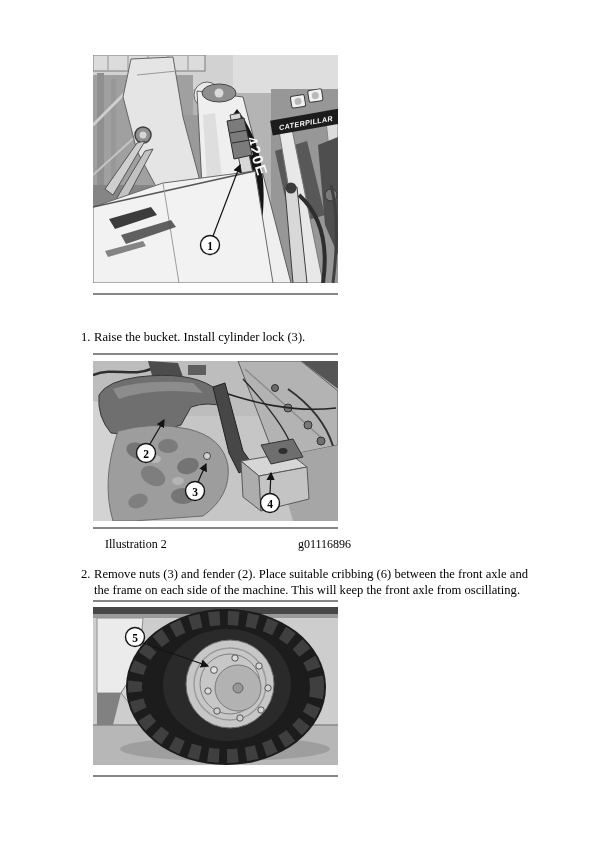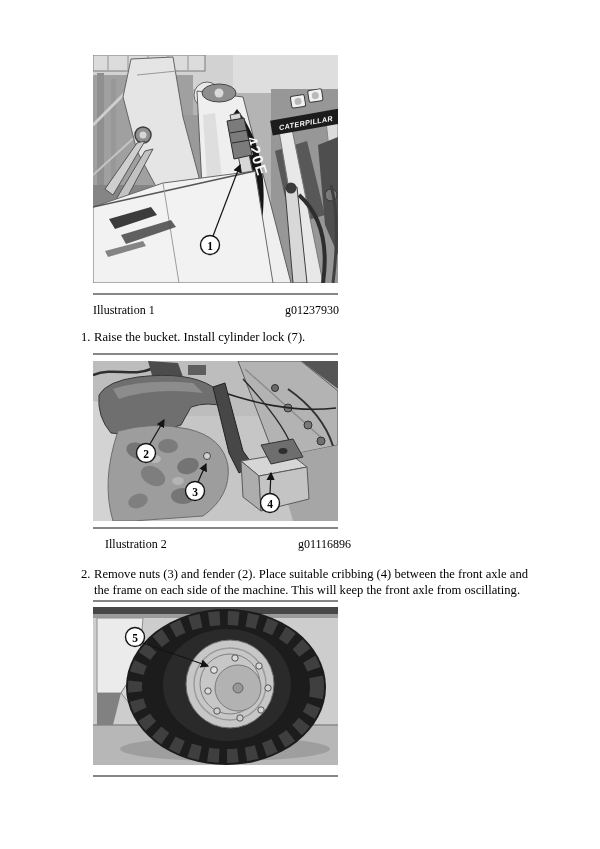--- a/index.html
+++ b/index.html
@@ -117,28 +117,24 @@
       <g>
         <line x1="120" y1="181" x2="147" y2="110" class="callout-line" marker-end="url(#ah1)"></line>
         <circle cx="117" cy="190" r="9.5" class="callout-circle"></circle>
         <text x="117" y="194.5" class="callout-num">1</text>
       </g>
     </svg>
   </div>
 
   <div class="rule" style="top:293px;"></div>
 
-  <div class="caption-row" style="top:303px;">
-    <span>Illustration 1</span>
-    <span>g01237930</span>
-  </div>
 
   <div class="step" style="top:329px;">
     <span class="num">1.</span>
-    <span class="txt">Raise the bucket. Install cylinder lock (7).</span>
+    <span class="txt">Raise the bucket. Install cylinder lock (3).</span>
   </div>
 
   <div class="rule" style="top:353px;"></div>
 
   <div class="photo" style="top:361px; width:245px; height:160px;">
     <svg viewBox="0 0 245 160">
       <defs>
         <marker id="ah2" markerWidth="8" markerHeight="8" refX="6" refY="3.5" orient="auto">
           <path d="M0,0 L7,3.5 L0,7 Z" fill="#141414"></path>
         </marker>
@@ -210,21 +206,21 @@
 
   <div class="rule" style="top:527px;"></div>
 
   <div class="caption-row" style="top:537px;margin-left:12px;">
     <span>Illustration 2</span>
     <span>g01116896</span>
   </div>
 
   <div class="step" style="top:566px;">
     <span class="num">2.</span>
-    <span class="txt">Remove nuts (3) and fender (2). Place suitable cribbing (4) between the front axle and the frame on each side of the machine. This will keep the front axle from oscillating.</span>
+    <span class="txt">Remove nuts (3) and fender (2). Place suitable cribbing (6) between the front axle and the frame on each side of the machine. This will keep the front axle from oscillating.</span>
   </div>
 
   <div class="rule" style="top:600px;"></div>
 
   <div class="photo" style="top:607px; width:245px; height:158px;">
     <svg viewBox="0 0 245 158">
       <defs>
         <marker id="ah3" markerWidth="8" markerHeight="8" refX="6" refY="3.5" orient="auto">
           <path d="M0,0 L7,3.5 L0,7 Z" fill="#141414"></path>
         </marker>

